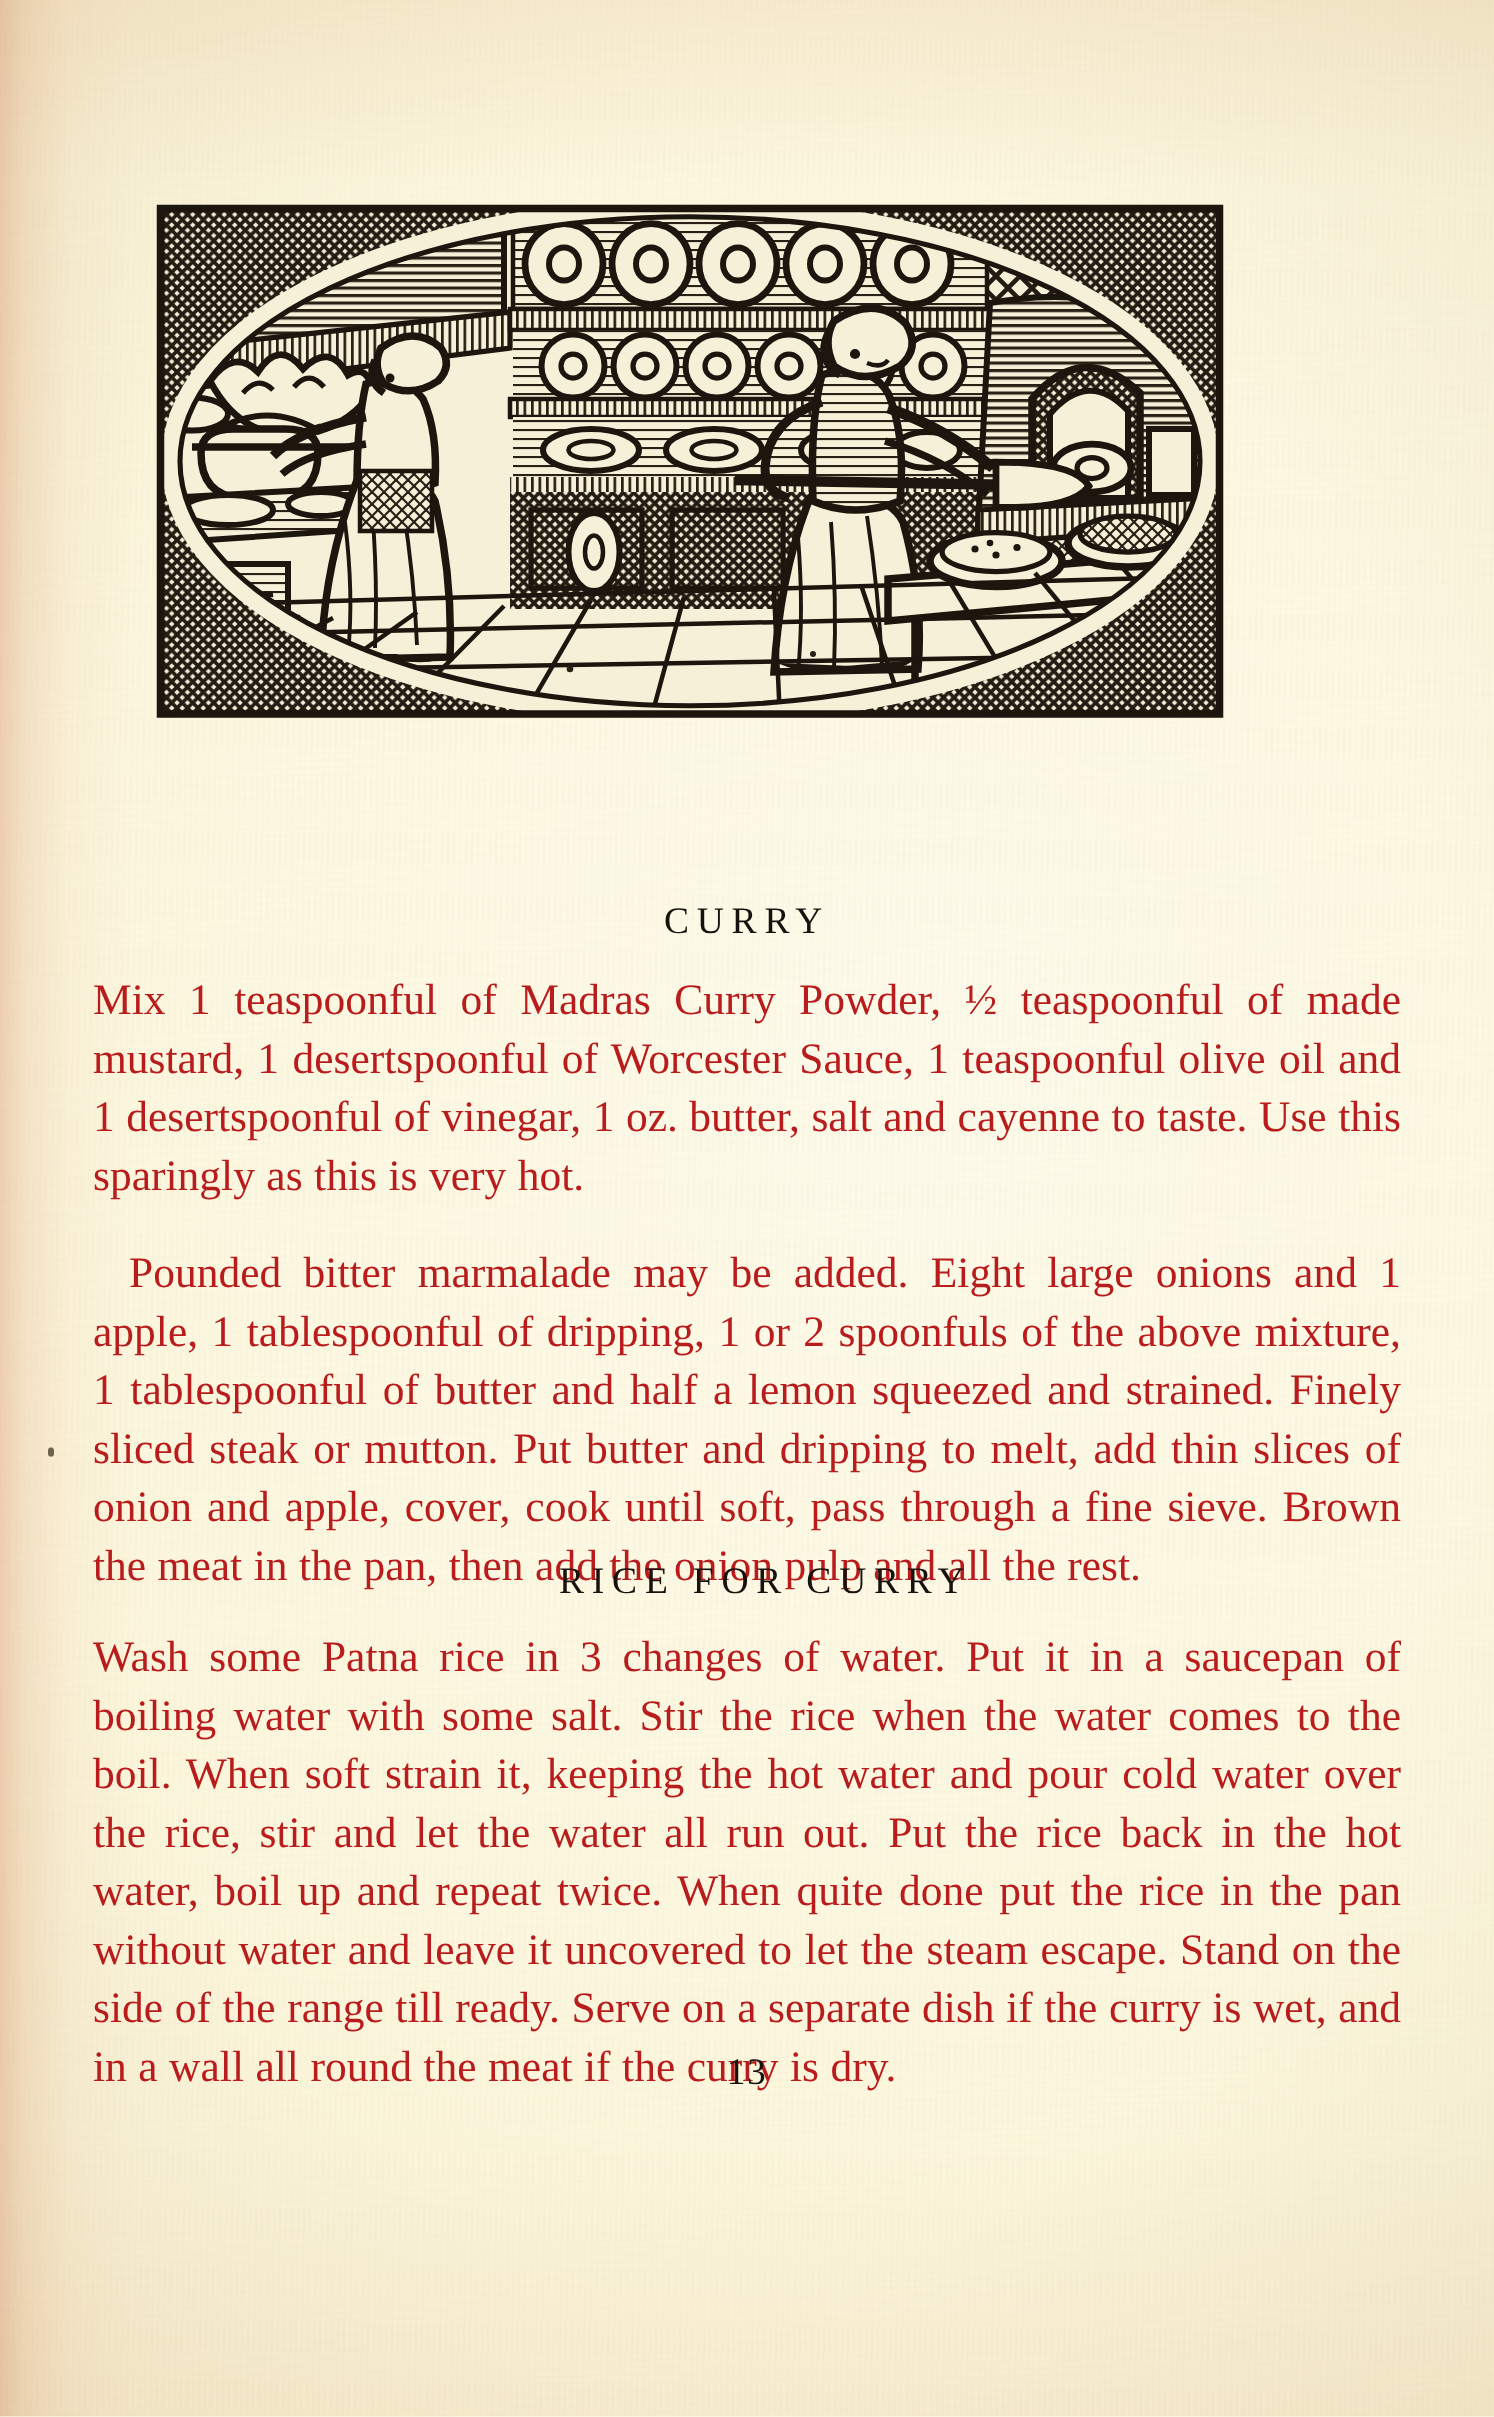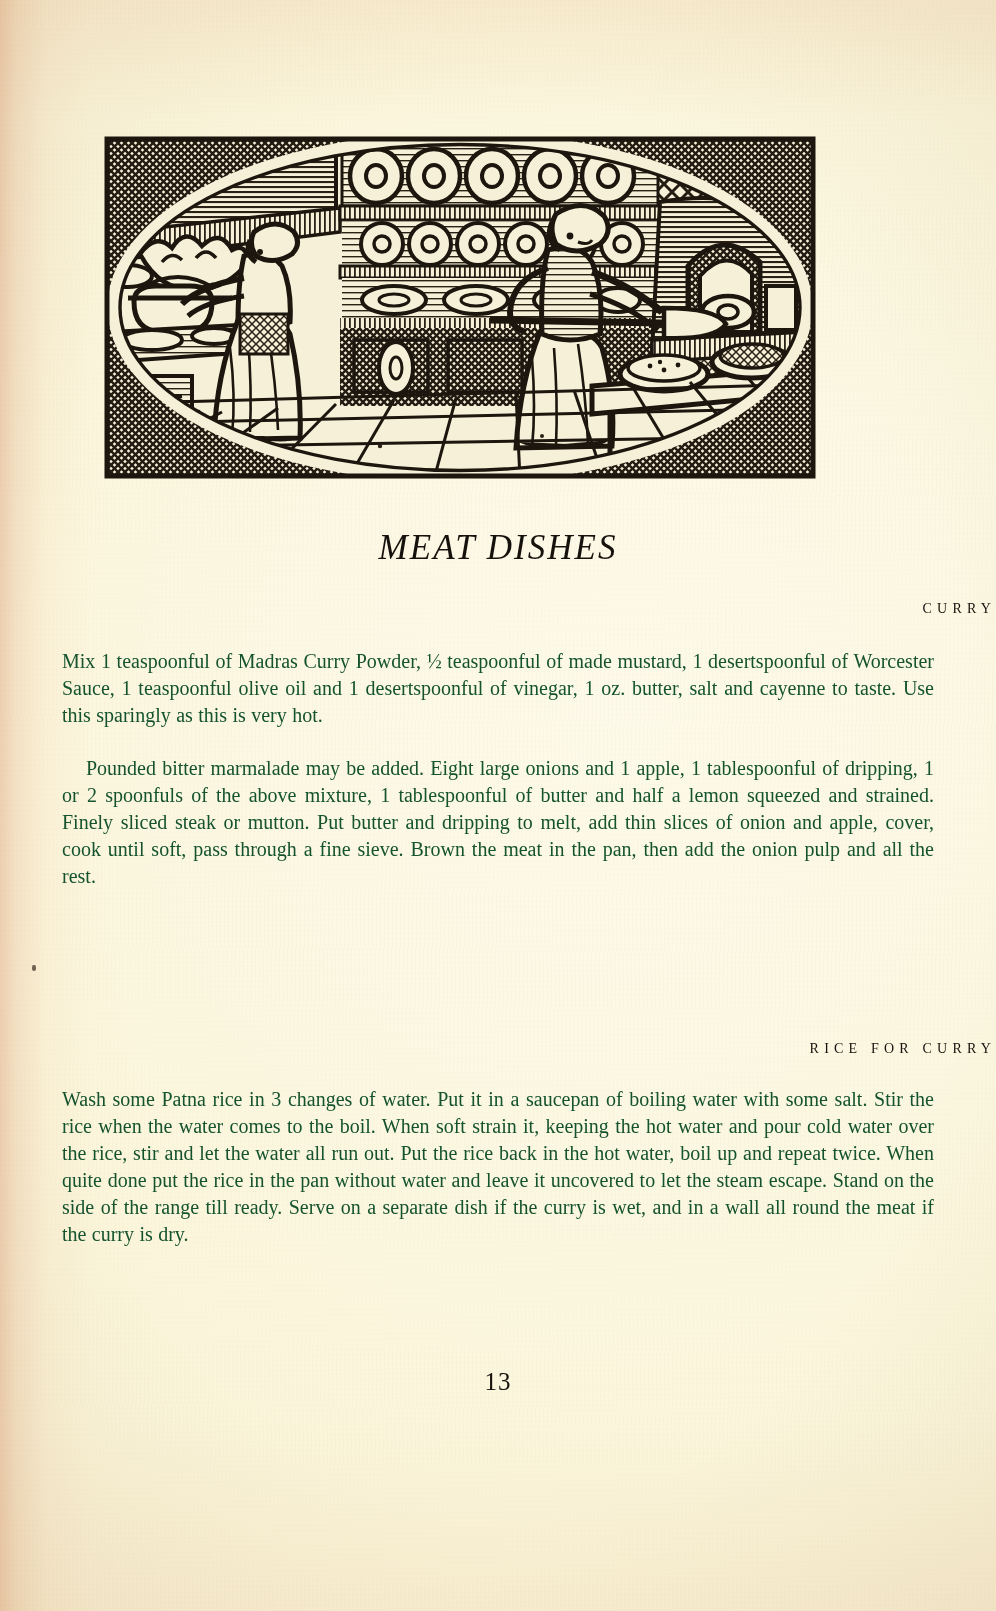--- a/index.html
+++ b/index.html
@@ -83,39 +83,39 @@
     text-align: center;
     font-style: italic;
     font-size: 35px;
     letter-spacing: 2.0px;
     color: #15110c;
     font-family: "Liberation Serif", "DejaVu Serif", serif;
   }
   .recipe-title {
     position: absolute;
     left: 0; right: 0;
-    text-align: right;
-    font-size: 14px;
+    text-align: center;
+    font-size: 25px;
     letter-spacing: 5.2px;
     color: #17120d;
     font-family: "Liberation Serif", "DejaVu Serif", serif;
   }
   #curry-title  { top: 601px; }
   #rice-title   { top: 1041px; padding-left: 25px; }
 
   
   .body-block {
     position: absolute;
     left: 62px;
     width: 872px;
     text-align: justify;
     text-align-last: left;
-    font-size: 20px;
-    line-height: 27px;
-    color: #14532d;
+    font-size: 29px;
+    line-height: 39px;
+    color: #b91c1c;
     word-spacing: 0.4px;
   }
   #curry-body { top: 648px; }
   #rice-body  { top: 1086px; }
   .body-block p { margin: 0; }
   .body-block p.indent { text-indent: 24px; margin-top: 26px; }
   .body-block p.last { text-align-last: left; }
 
   .page-number {
     position: absolute;
@@ -443,21 +443,20 @@
 
         <path d="M690 250 L712 244 L712 343 L640 343 Z" fill="url(#xhatch)"></path>
       </g>
 
       <ellipse cx="356" cy="171.5" rx="340" ry="163" fill="none" stroke="#1d160e" stroke-width="3.4"></ellipse>
 
       <rect x="3" y="3" width="706" height="337" fill="none" stroke="#1d160e" stroke-width="5"></rect>
     </svg>
   </div>
 
-  <div class="section-title">MEAT DISHES</div>
 
   <div class="recipe-title" id="curry-title">CURRY</div>
 
   <div class="body-block" id="curry-body">
     <p>Mix 1 teaspoonful of Madras Curry Powder, ½ teaspoonful of made mustard, 1 desertspoonful of Worcester Sauce, 1 teaspoonful olive oil and 1 desertspoonful of vinegar, 1 oz. butter, salt and cayenne to taste.  Use this sparingly as this is very hot.</p>
     <p class="indent last">Pounded bitter marmalade may be added.  Eight large onions and 1 apple, 1 tablespoonful of dripping, 1 or 2 spoonfuls of the above mixture, 1 tablespoonful of butter and half a lemon squeezed and strained.  Finely sliced steak or mutton.  Put butter and dripping to melt, add thin slices of onion and apple, cover, cook until soft, pass through a fine sieve.  Brown the meat in the pan, then add the onion pulp and all the rest.</p>
   </div>
 
   <div class="recipe-title" id="rice-title">RICE FOR CURRY</div>
 

